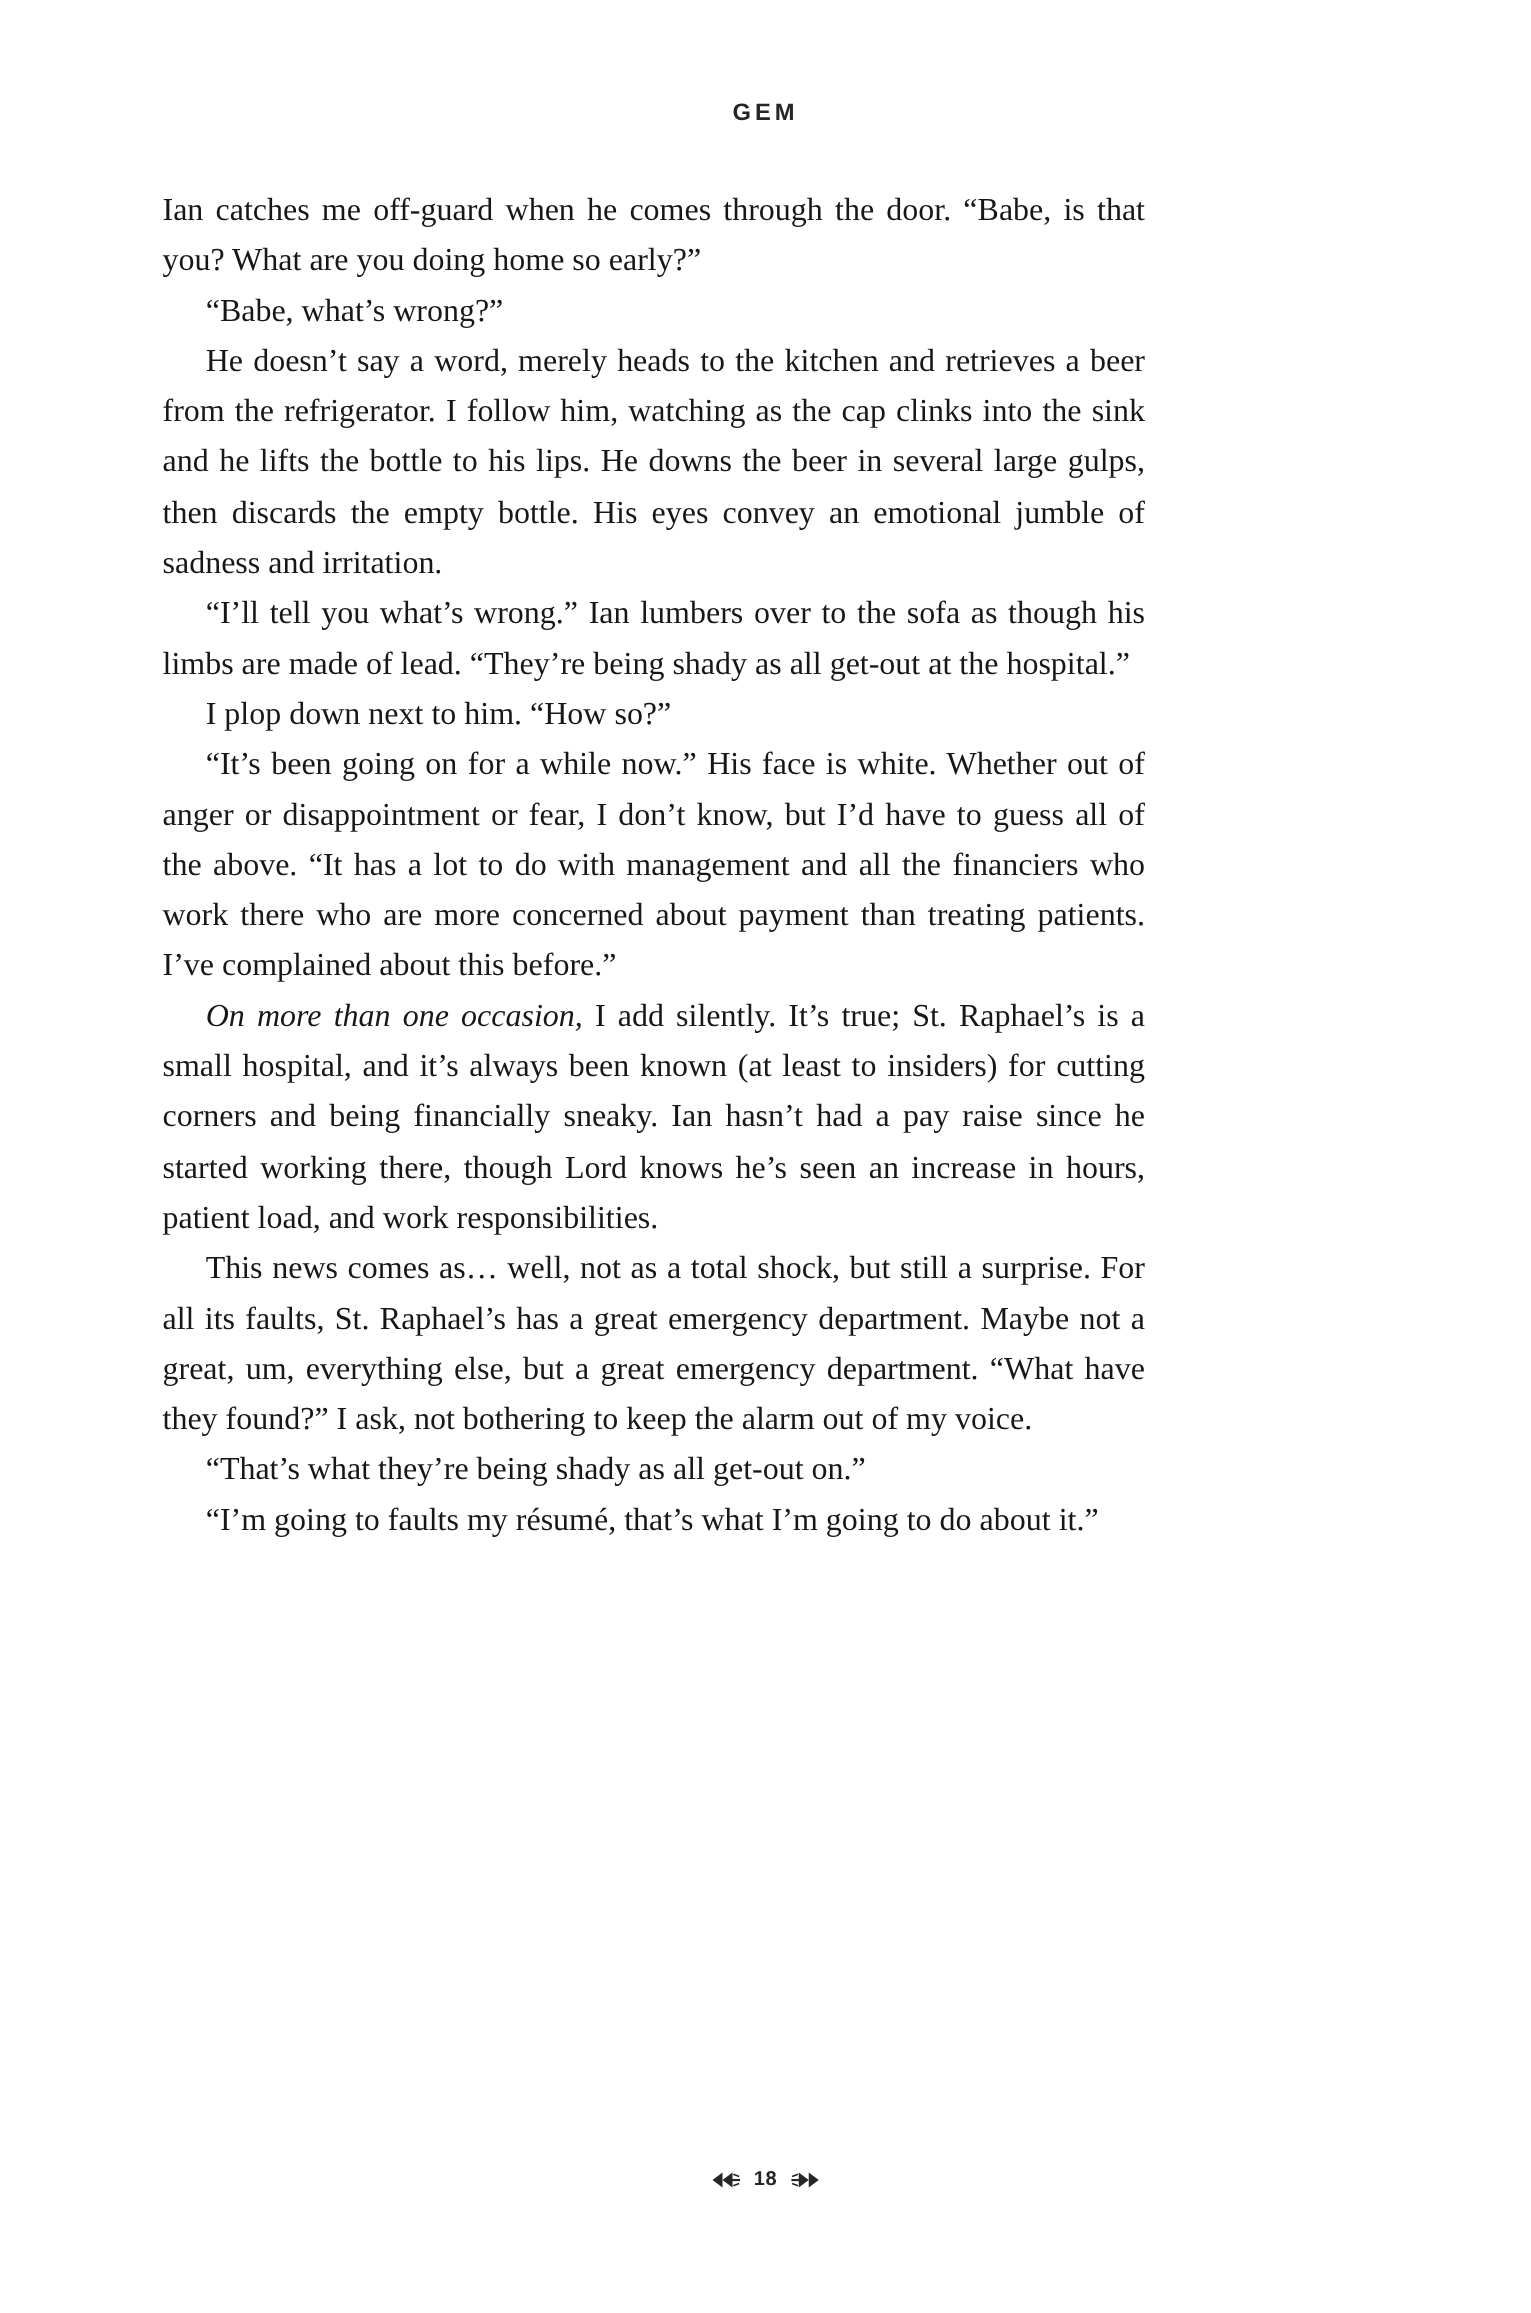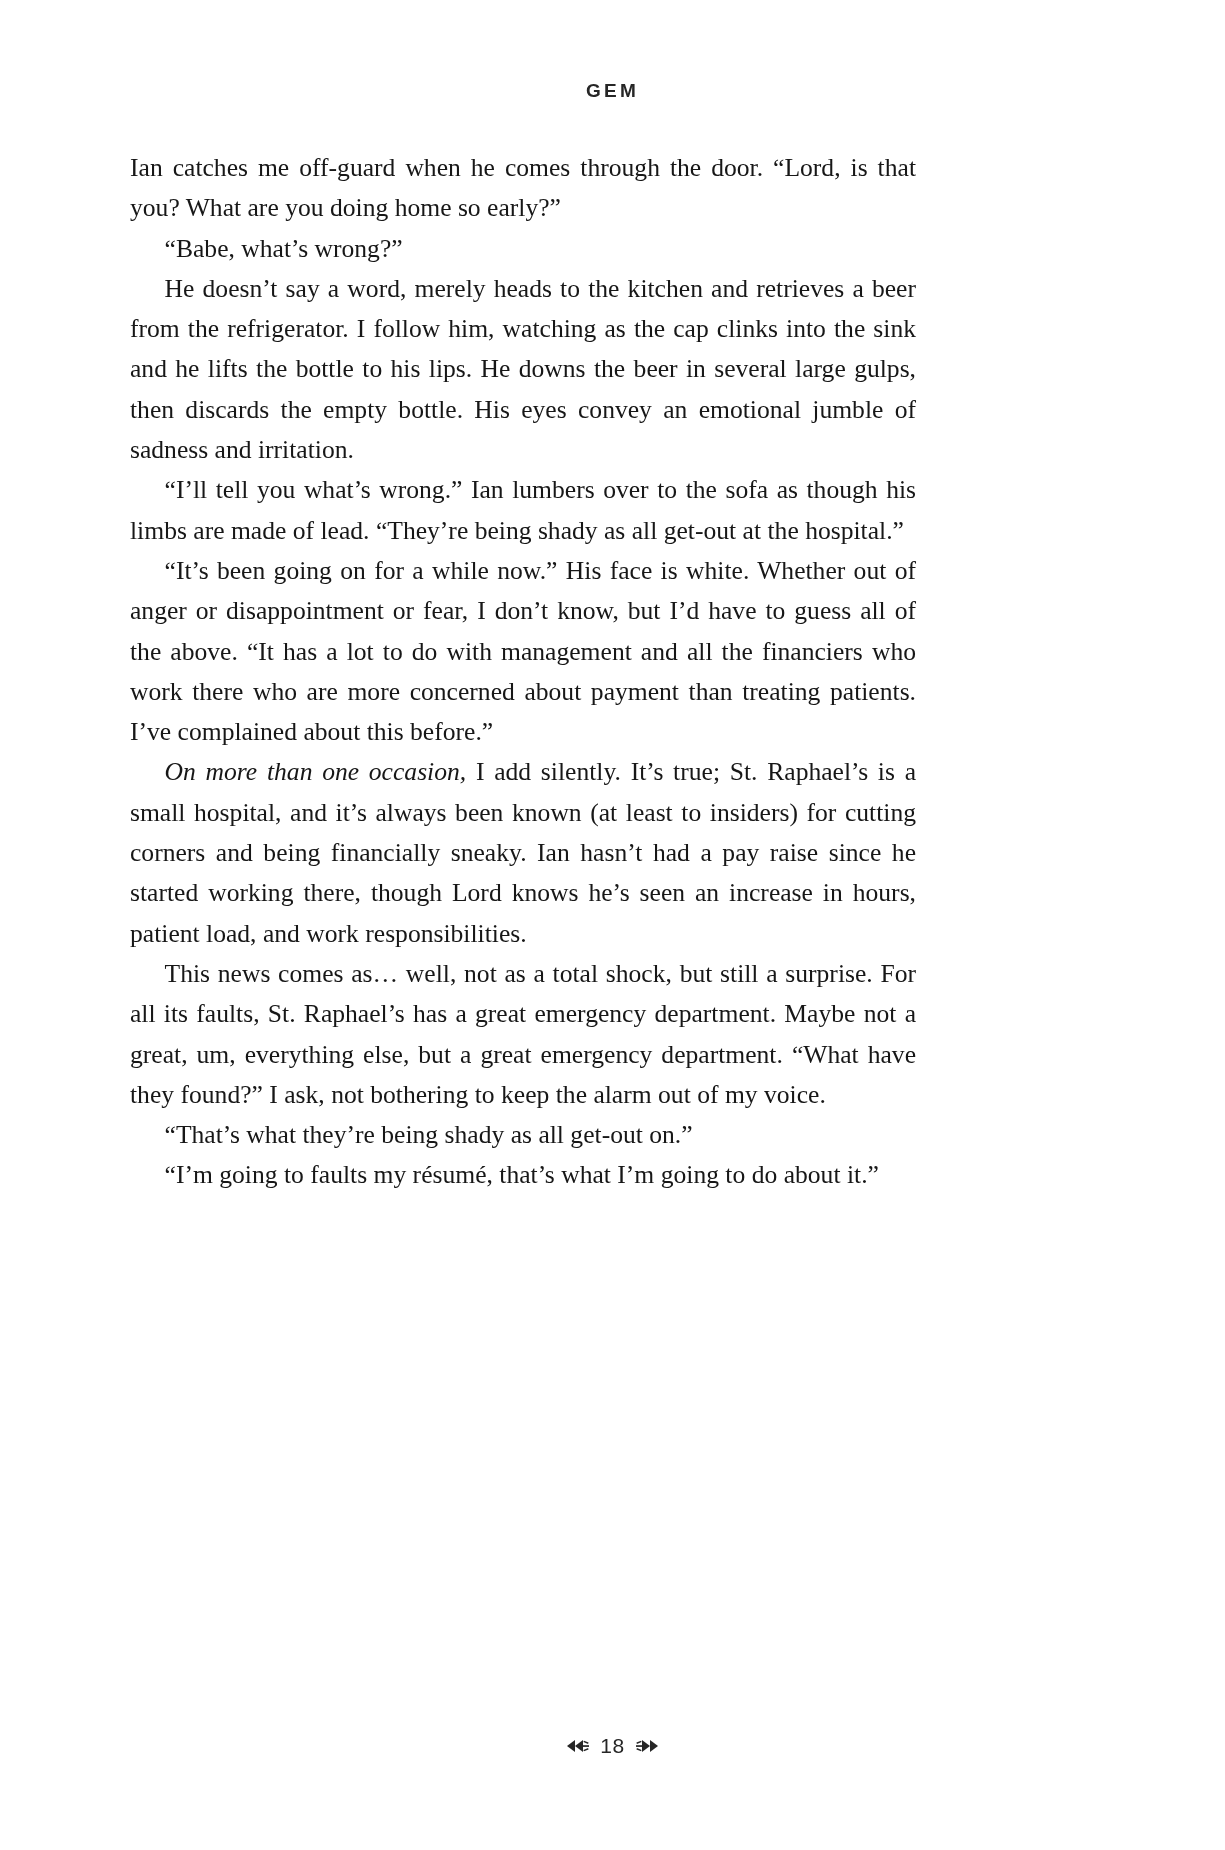--- a/index.html
+++ b/index.html
@@ -78,45 +78,46 @@
     left: 0;
     right: 0;
     display: flex;
     align-items: center;
     justify-content: center;
     gap: 11px;
     color: #262626;
   }
   .folio-number {
     font-family: "Liberation Sans", "DejaVu Sans", sans-serif;
-    font-weight: 400;
-    font-size: 21px;
+    font-weight: 700;
+    font-size: 16px;
     letter-spacing: 0.5px;
     line-height: 1;
   }
   .folio-orn {
     display: block;
     width: 26px;
     height: 18px;
   }
   .folio-orn svg { display: block; }
   .folio-orn.right { transform: scaleX(-1); }
 </style>
 </head>
 <body>
 
 <div class="page">
 
   <div class="running-head">GEM</div>
 
   <div class="textblock">
-      <p><span>Ian catches me off-guard when he comes through the door. “Lord, is that you? What are you doing home so early?”</span></p>
+      <p><span>Ian catches me off-guard when he comes through the door. “Babe, is that you? What are you doing home so early?”</span></p>
       <p class="indent"><span>“Babe, what’s wrong?”</span></p>
       <p class="indent"><span>He doesn’t say a word, merely heads to the kitchen and retrieves a beer from the refrigerator. I follow him, watching as the cap clinks into the sink and he lifts the bottle to his lips. He downs the beer in several large gulps, then discards the empty bottle. His eyes convey an emotional jumble of sadness and irritation.</span></p>
       <p class="indent"><span>“I’ll tell you what’s wrong.” Ian lumbers over to the sofa as though his limbs are made of lead. “They’re being shady as all get-out at the hospital.”</span></p>
+      <p class="indent"><span>I plop down next to him. “How so?”</span></p>
       <p class="indent"><span>“It’s been going on for a while now.” His face is white. Whether out of anger or disappointment or fear, I don’t know, but I’d have to guess all of the above. “It has a lot to do with management and all the financiers who work there who are more concerned about payment than treating patients. I’ve complained about this before.”</span></p>
       <p class="indent"><em>On more than one occasion,</em><span> I add silently. It’s true; St. Raphael’s is a small hospital, and it’s always been known (at least to insiders) for cutting corners and being financially sneaky. Ian hasn’t had a pay raise since he started working there, though Lord knows he’s seen an increase in hours, patient load, and work responsibilities.</span></p>
       <p class="indent"><span>This news comes as… well, not as a total shock, but still a surprise. For all its faults, St. Raphael’s has a great emergency department. Maybe not a great, um, everything else, but a great emergency department. “What have they found?” I ask, not bothering to keep the alarm out of my voice.</span></p>
       <p class="indent"><span>“That’s what they’re being shady as all get-out on.”</span></p>
       <p class="indent"><span>“I’m going to faults my résumé, that’s what I’m going to do about it.”</span></p>
     </div>
 
   <div class="folio">
     <span class="folio-orn left">
       <svg viewBox="0 0 26 18" width="26" height="18" aria-hidden="true">

